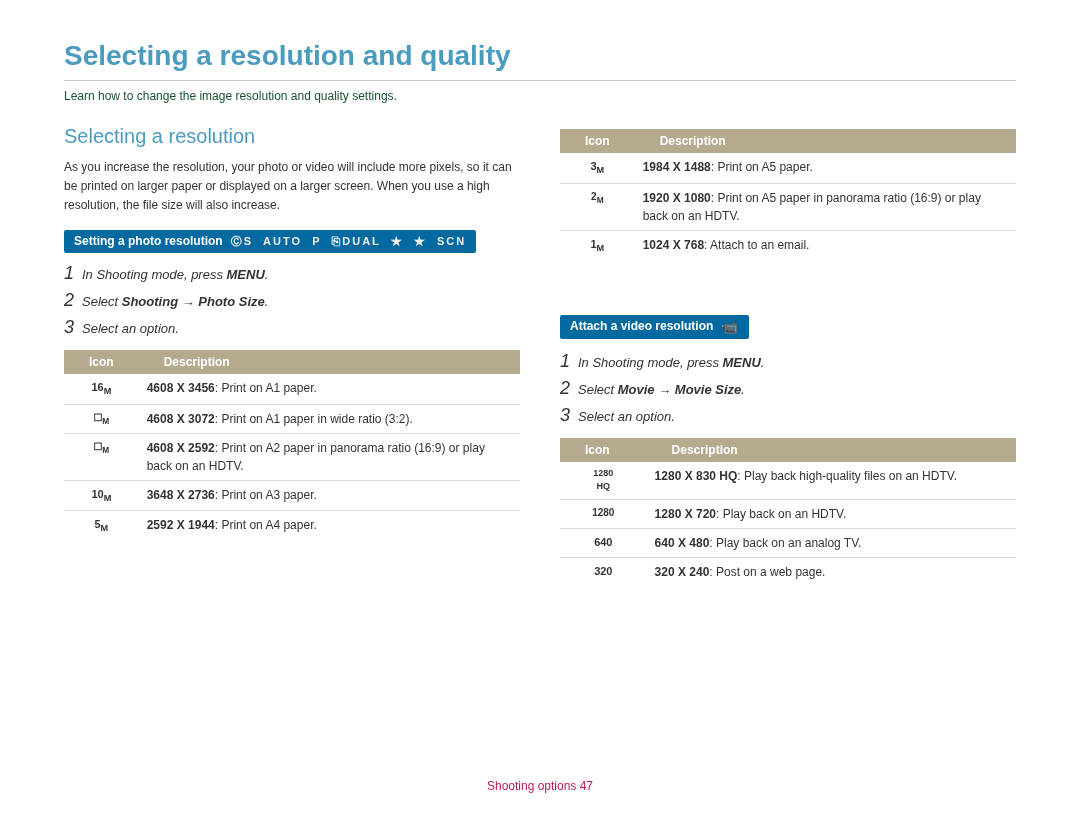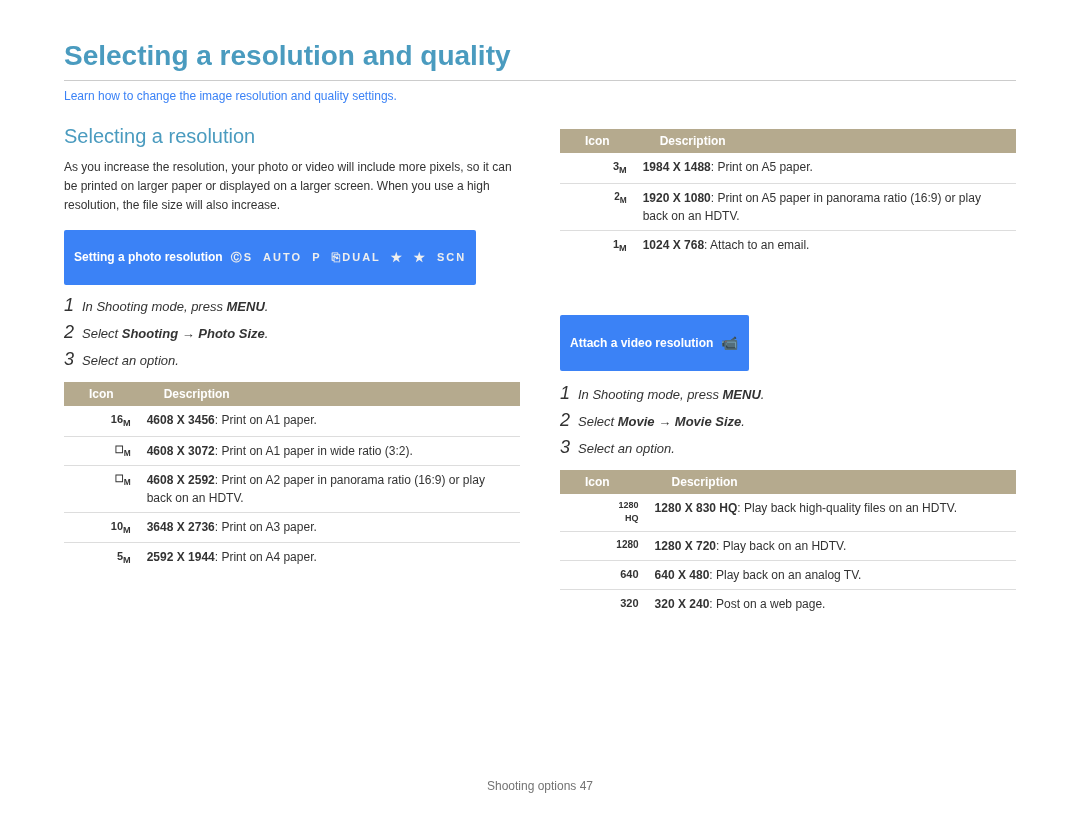--- a/index.html
+++ b/index.html
@@ -19,21 +19,21 @@
     .main-title {
       font-size: 28px;
       font-weight: bold;
       color: #4a9bbf;
       border-bottom: 1.5px solid #ccc;
       padding-bottom: 8px;
       margin-bottom: 8px;
     }
     .subtitle {
       font-size: 12px;
-      color: #3b82f6;
+      color: #14532d;
       margin-bottom: 22px;
     }
     .content-columns {
       display: flex;
       gap: 40px;
     }
     .left-col {
       flex: 1;
     }
     .right-col {
@@ -45,27 +45,27 @@
       color: #4a9bbf;
       margin-bottom: 10px;
     }
     .section-desc {
       font-size: 12px;
       color: #333;
       line-height: 1.6;
       margin-bottom: 14px;
     }
     .setting-bar {
-      background: #3b82f6;
+      background: #0369a1;
       color: #fff;
       font-size: 12px;
       font-weight: bold;
-      padding: 20px 10px;
+      padding: 4px 10px;
       display: inline-flex;
-      align-items: center;
+      align-items: flex-start;
       gap: 8px;
       margin-bottom: 10px;
       border-radius: 2px;
     }
     .setting-bar .icons {
       font-size: 11px;
       color: #eee;
       letter-spacing: 2px;
     }
     .steps {
@@ -117,34 +117,34 @@
       padding: 5px 8px;
       vertical-align: top;
       color: #333;
       line-height: 1.5;
     }
     .options-table tbody td:first-child {
       font-weight: bold;
       font-size: 11px;
       white-space: nowrap;
       min-width: 36px;
-      text-align: right;
+      text-align: center;
     }
     .icon-cell {
       font-weight: bold;
       font-size: 11px;
       text-align: center;
     }
     .footer {
       position: absolute;
       bottom: 22px;
       left: 0; right: 0;
       text-align: center;
       font-size: 12px;
-      color: #737373;
+      color: #be185d;
     }
     .right-top-table { margin-bottom: 30px; }
   </style>
 </head>
 <body>
 
 <div class="page">
   <h1 class="main-title">Selecting a resolution and quality</h1>
   <p class="subtitle">Learn how to change the image resolution and quality settings.</p>
 

